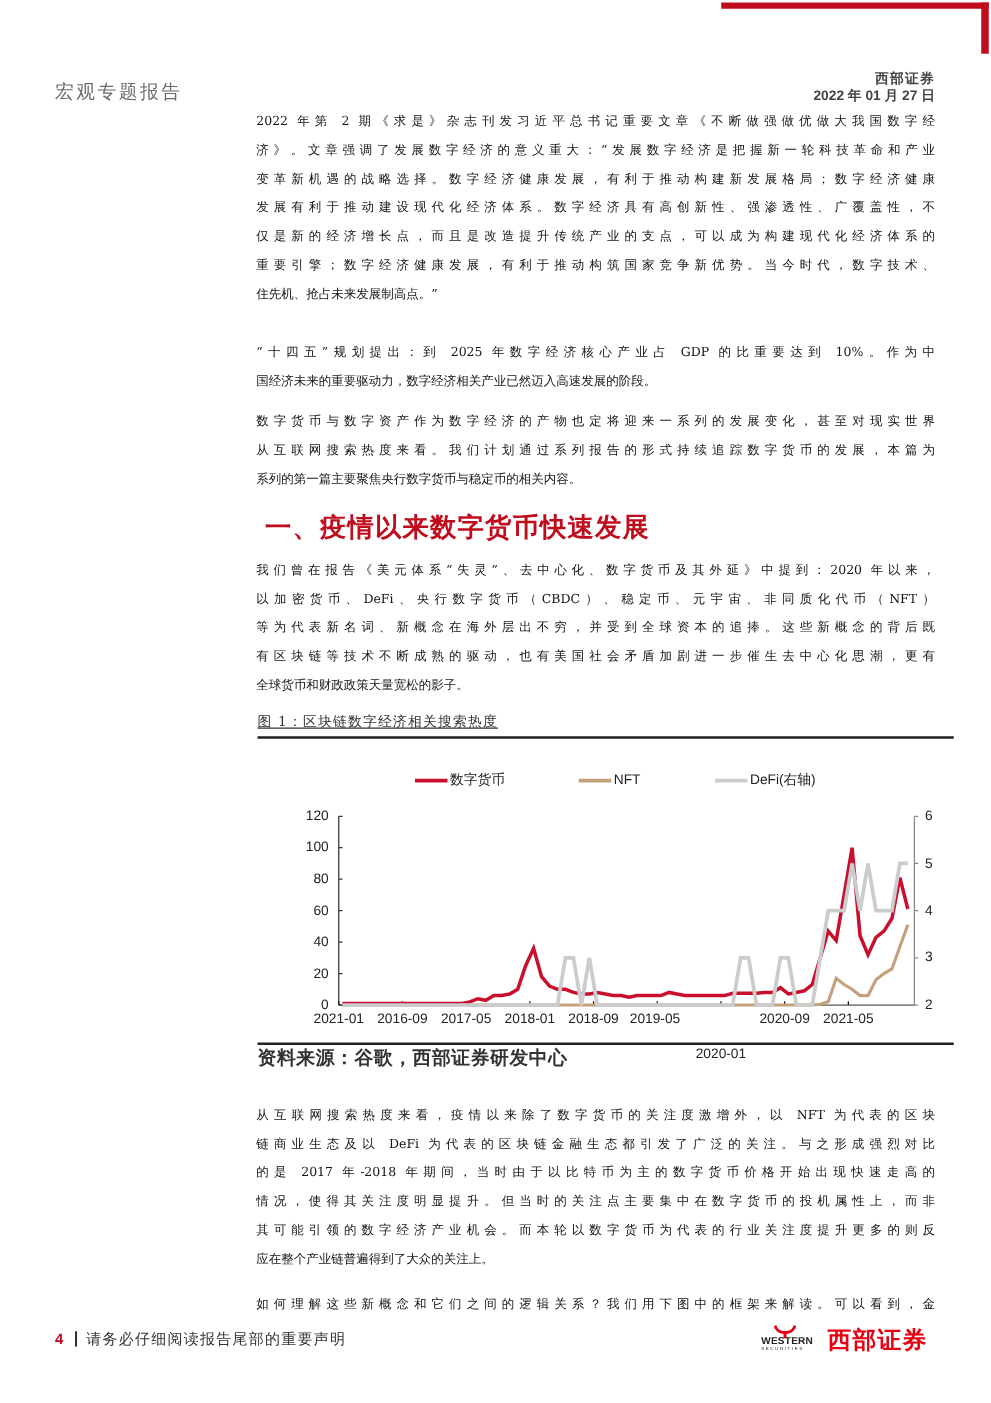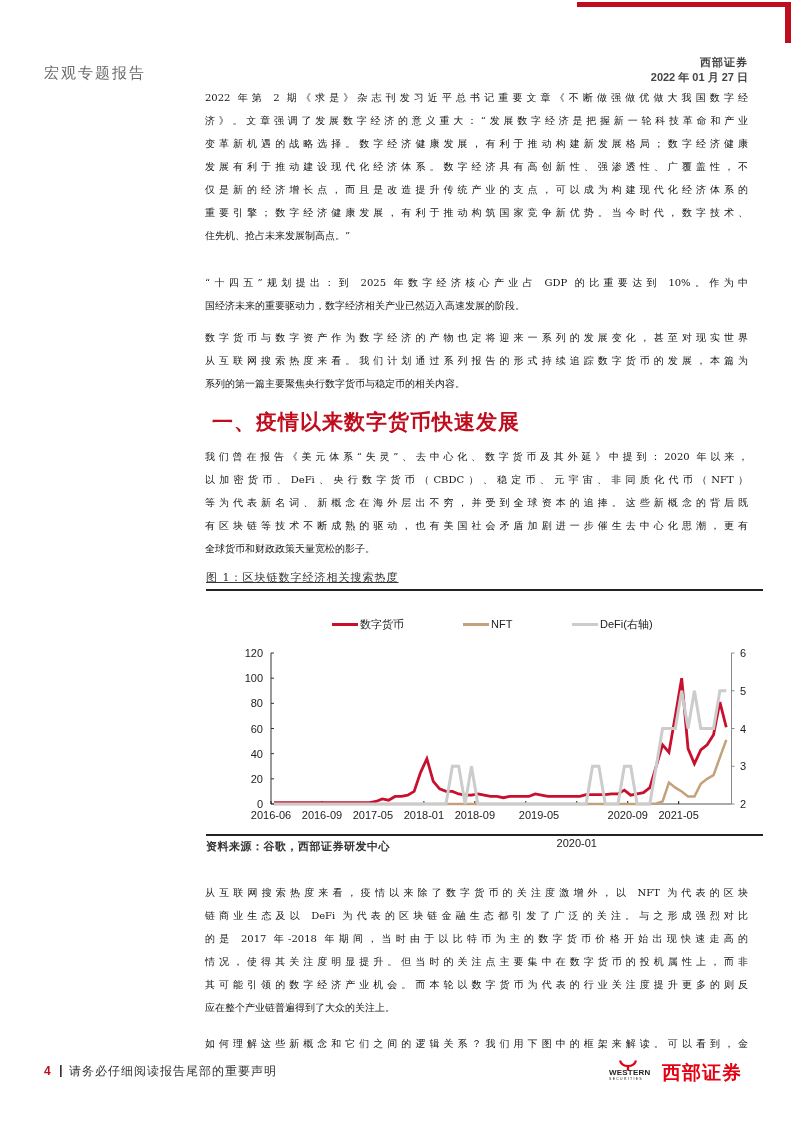--- a/index.html
+++ b/index.html
@@ -20,21 +20,21 @@
   .line {
     height: 23px; line-height: 23px; font-size: 10px; color: #151515;
     text-align: justify; text-align-last: justify; white-space: normal; overflow: visible;
   }
   .line.last { text-align-last: left; }
 
   .heading { left: 212px; top: 408px; font-size: 21px; line-height: 28px; font-weight: bold; color: #c00d1e; letter-spacing: 1px; }
 
   .fig-title { left: 206px; top: 571px; font-size: 11px; line-height: 13px; color: #333; letter-spacing: 1px; text-decoration: underline; }
   .rule { left: 206px; width: 557px; height: 1.5px; background: #222; }
-  .fig-source { left: 206px; top: 841px; font-size: 11px; line-height: 11px; color: #333; font-weight: bold; letter-spacing: 0.5px; }
+  .fig-source { left: 206px; top: 841px; font-size: 15px; line-height: 11px; color: #333; font-weight: bold; letter-spacing: 0.5px; }
 
   .legend { left: 332px; top: 617px; width: 340px; height: 14px; }
   .legend-item { position: absolute; top: 0; height: 14px; }
   .legend-swatch { position: absolute; top: 5.5px; left: 0; width: 26px; height: 3px; }
   .legend-label { position: absolute; top: 0; left: 28px; font-size: 11px; line-height: 14px; white-space: nowrap; color: #222; font-family: "Liberation Sans", sans-serif; }
 
   .chart { left: 230px; top: 640px; width: 540px; height: 190px; }
   .chart svg { position: absolute; left: 0; top: 0; }
   .tick-label { position: absolute; font-size: 11px; line-height: 12px; height: 12px; color: #222; font-family: "Liberation Sans", sans-serif; white-space: nowrap; }
 
@@ -141,26 +141,26 @@
     <div class="tick-label" style="width: 50px; text-align: right; left: -17px; top: 107.667px;">40</div>
     <div class="tick-label" style="width: 50px; text-align: right; left: -17px; top: 82.5px;">60</div>
     <div class="tick-label" style="width: 50px; text-align: right; left: -17px; top: 57.3333px;">80</div>
     <div class="tick-label" style="width: 50px; text-align: right; left: -17px; top: 32.1667px;">100</div>
     <div class="tick-label" style="width: 50px; text-align: right; left: -17px; top: 7px;">120</div>
     <div class="tick-label" style="width: 50px; text-align: left; left: 510px; top: 158px;">2</div>
     <div class="tick-label" style="width: 50px; text-align: left; left: 510px; top: 120.25px;">3</div>
     <div class="tick-label" style="width: 50px; text-align: left; left: 510px; top: 82.5px;">4</div>
     <div class="tick-label" style="width: 50px; text-align: left; left: 510px; top: 44.75px;">5</div>
     <div class="tick-label" style="width: 50px; text-align: left; left: 510px; top: 7px;">6</div>
-    <div class="tick-label" style="width: 50px; text-align: center; left: 16px; top: 169px;">2016-06</div>
+    <div class="tick-label" style="width: 50px; text-align: center; left: 16px; top: 169px;">2021-01</div>
     <div class="tick-label" style="width: 50px; text-align: center; left: 66.96px; top: 169px;">2016-09</div>
     <div class="tick-label" style="width: 50px; text-align: center; left: 117.92px; top: 169px;">2017-05</div>
     <div class="tick-label" style="width: 50px; text-align: center; left: 168.88px; top: 169px;">2018-01</div>
     <div class="tick-label" style="width: 50px; text-align: center; left: 219.84px; top: 169px;">2018-09</div>
-    <div class="tick-label" style="width: 50px; text-align: center; left: 284px; top: 169px;">2019-05</div>
+    <div class="tick-label" style="width: 50px; text-align: center; left: 269px; top: 169px;">2019-05</div>
     <div class="tick-label" style="width: 50px; text-align: center; left: 321.76px; top: 169px; margin-top: 28px;">2020-01</div>
     <div class="tick-label" style="width: 50px; text-align: center; left: 372.72px; top: 169px;">2020-09</div>
     <div class="tick-label" style="width: 50px; text-align: center; left: 423.68px; top: 169px;">2021-05</div>
   </div>
 
 <div class="abs rule" style="top:834px"></div>
 <div class="abs fig-source">资料来源：谷歌，西部证券研发中心</div>
 
 <div class="para" style="top:880.5px">
   <div class="line">从互联网搜索热度来看，疫情以来除了数字货币的关注度激增外，以 NFT 为代表的区块</div>

